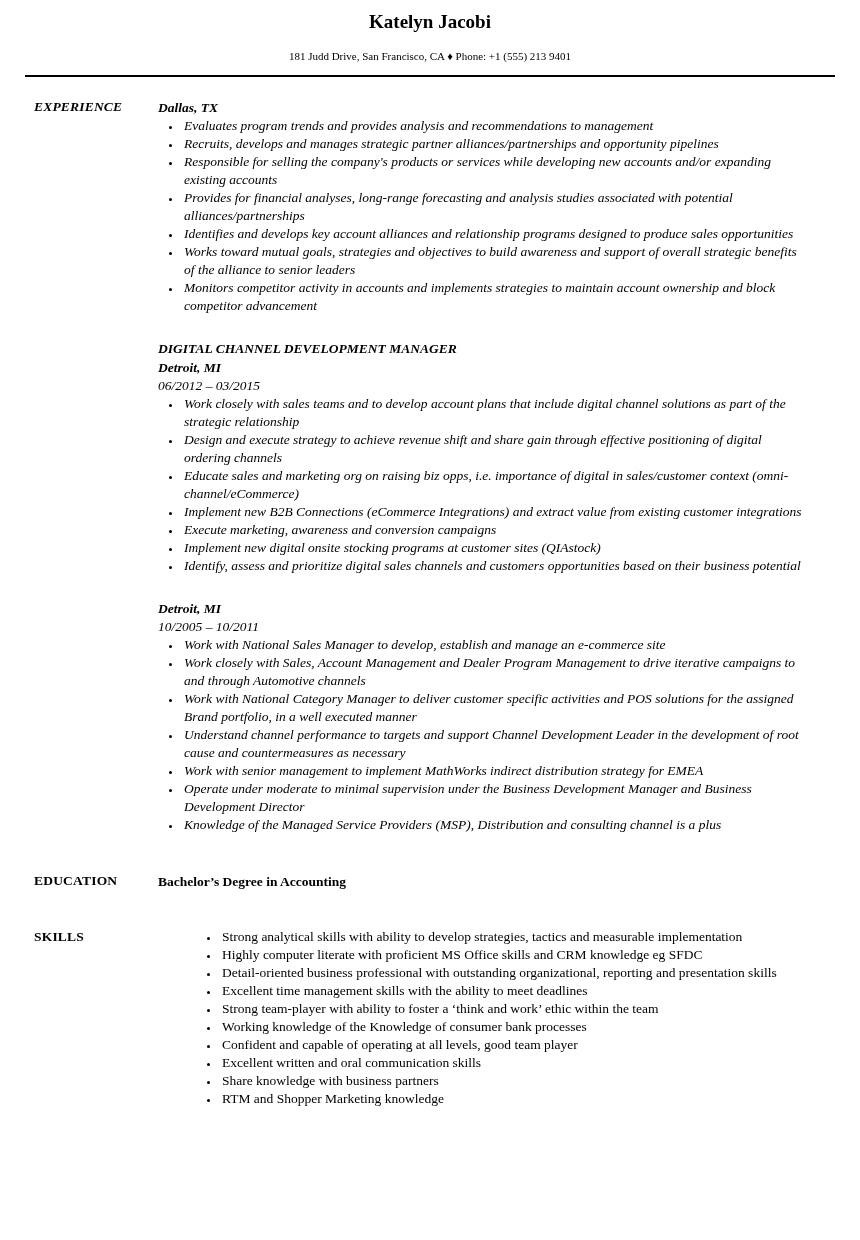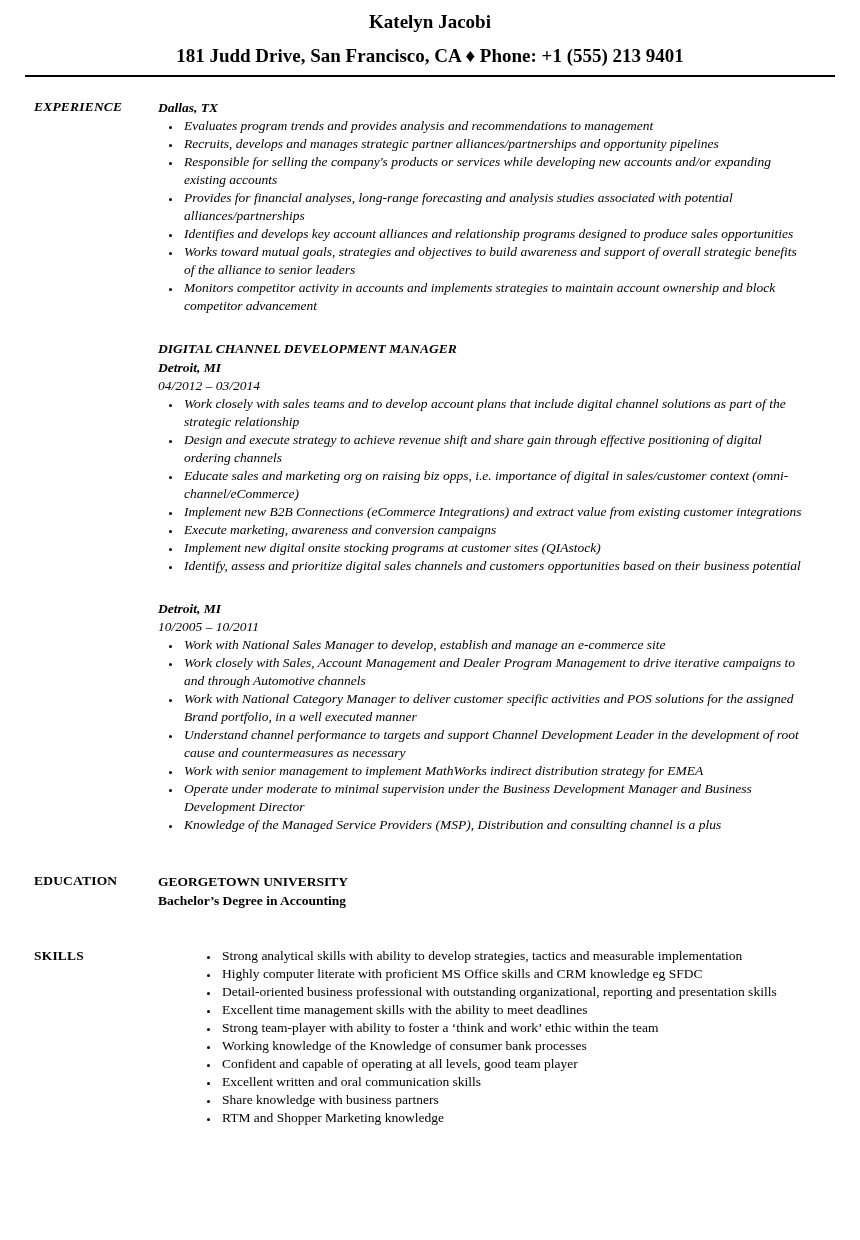--- a/index.html
+++ b/index.html
@@ -20,22 +20,22 @@
     text-align: center;
     padding-top: 12px;
   }
   .resume-name {
     font-size: 19px;
     line-height: 20px;
     font-weight: bold;
     margin: 0 0 15px 0;
   }
   .contact-line {
-    font-weight: bold;
-    font-size: 19px;
+    font-weight: normal;
+    font-size: 11px;
     margin: 0;
   }
   .header-divider {
     border: none;
     border-top: 2.5px solid #000000;
     margin: 10px 25px 0 25px;
   }
   .section {
     position: relative;
   }
@@ -105,21 +105,21 @@
 
               <li>Works toward mutual goals, strategies and objectives to build awareness and support of overall strategic benefits of the alliance to senior leaders</li>
 
               <li>Monitors competitor activity in accounts and implements strategies to maintain account ownership and block competitor advancement</li>
             </ul>
         </div>
 
         <div class="job">
           <div class="job-title">DIGITAL CHANNEL DEVELOPMENT MANAGER</div>
           <div class="job-location">Detroit, MI</div>
-          <div class="job-dates">04/2012 – 03/2014</div>
+          <div class="job-dates">06/2012 – 03/2015</div>
           <ul class="bullet-list">
 
               <li>Work closely with sales teams and to develop account plans that include digital channel solutions as part of the strategic relationship</li>
 
               <li>Design and execute strategy to achieve revenue shift and share gain through effective positioning of digital ordering channels</li>
 
               <li>Educate sales and marketing org on raising biz opps, i.e. importance of digital in sales/customer context (omni-channel/eCommerce)</li>
 
               <li>Implement new B2B Connections (eCommerce Integrations) and extract value from existing customer integrations</li>
 
@@ -150,21 +150,20 @@
 
               <li>Knowledge of the Managed Service Providers (MSP), Distribution and consulting channel is a plus</li>
             </ul>
         </div>
       </div>
   </section>
 
   <section class="section section-education">
     <div class="section-label">EDUCATION</div>
     <div class="section-content">
-      <div class="edu-school">GEORGETOWN UNIVERSITY</div>
       <div class="edu-degree">Bachelor’s Degree in Accounting</div>
     </div>
   </section>
 
   <section class="section section-skills">
     <div class="section-label">SKILLS</div>
     <div class="section-content">
       <ul class="bullet-list">
 
           <li>Strong analytical skills with ability to develop strategies, tactics and measurable implementation</li>

